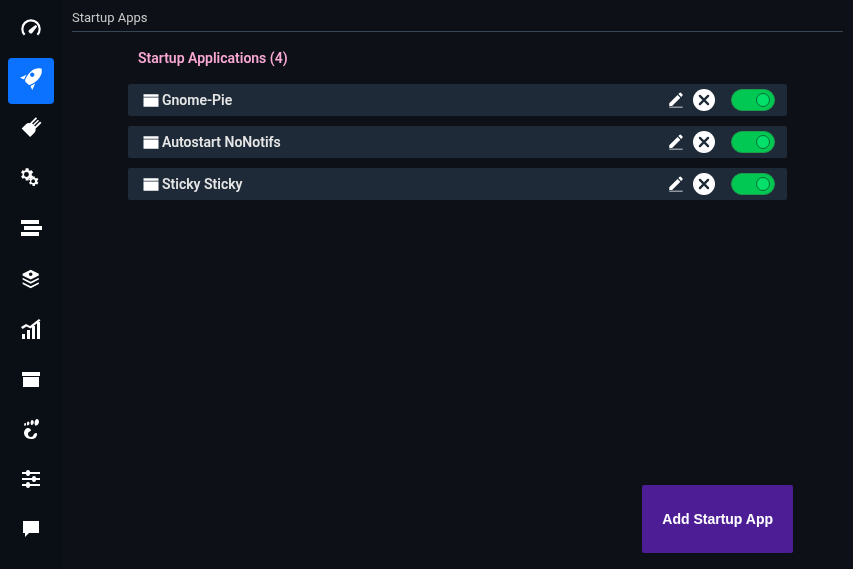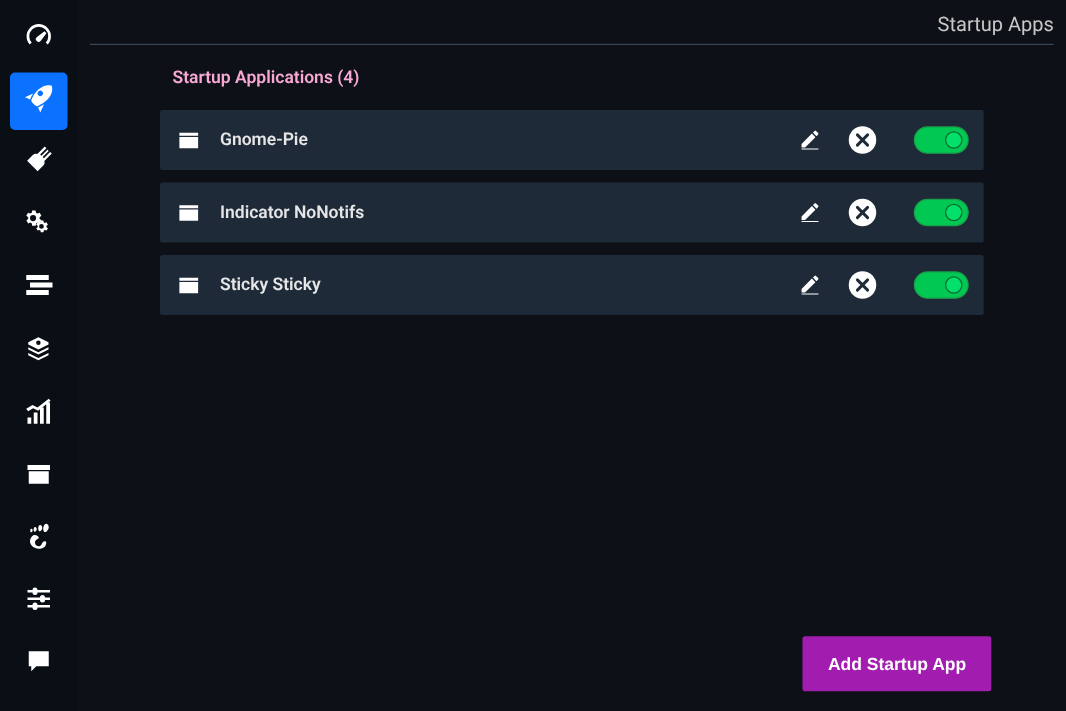--- a/index.html
+++ b/index.html
@@ -36,48 +36,48 @@
   }
   .sidebar-item svg { fill: #fff; }
   .main {
     flex: 1;
     display: flex;
     flex-direction: column;
     padding: 0 10px 10px 10px;
     position: relative;
   }
   .header {
-    text-align: right;
+    text-align: left;
     padding: 10px 0 6px 0;
-    font-size: 16px;
+    font-size: 13px;
     color: #c8c8c8;
   }
   .header-sep {
     border: none;
     border-top: 1px solid #3a4554;
     margin: 0 0 18px 0;
   }
   .content {
     padding: 0 56px;
   }
   .section-title {
     font-size: 14px;
     color: #f9a8d4;
     margin: 0 0 18px 10px;
     font-weight: 600;
   }
   .app-row {
     background: #1e2a38;
-    height: 48px;
+    height: 32px;
     margin-bottom: 10px;
     border-radius: 2px;
     display: flex;
     align-items: center;
     padding: 0 12px;
-    gap: 14px;
+    gap: 0;
   }
   .app-icon {
     display: flex;
     align-items: center;
     justify-content: center;
     width: 22px;
   }
   .app-label {
     flex: 1;
     font-size: 14px;
@@ -115,24 +115,24 @@
     border-radius: 50%;
     background: #02e06a;
     top: 3px;
     right: 4px;
     border: 1px solid #0c6c35;
   }
   .add-btn {
     position: absolute;
     right: 60px;
     bottom: 16px;
-    background: #a21caf;
+    background: #4c1d95;
     color: #fff;
     border: none;
-    padding: 14px 20px;
+    padding: 26px 20px;
     font-size: 14px;
     font-weight: 600;
     border-radius: 2px;
     cursor: pointer;
   }
 </style>
 </head>
 <body>
 
 <div class="sidebar">
@@ -242,21 +242,21 @@
           <span class="toggle">
             <span class="knob"></span>
           </span>
         </div>
         <div class="app-row">
           <span class="app-icon">
             <svg width="20" height="20" viewBox="0 0 24 24" fill="#fff">
               <path d="M3 5h18v3H3zM3 9h18v11H3zM5 7h1.5v1H5zM7.5 7H9v1H7.5z"></path>
             </svg>
           </span>
-          <span class="app-label">Indicator NoNotifs</span>
+          <span class="app-label">Autostart NoNotifs</span>
           <span class="edit-btn">
             <svg width="18" height="18" viewBox="0 0 24 24" fill="#fff">
               <path d="M3 17.25V21h3.75L17.81 9.94l-3.75-3.75L3 17.25zM20.71 7.04a1 1 0 0 0 0-1.41l-2.34-2.34a1 1 0 0 0-1.41 0l-1.83 1.83 3.75 3.75 1.83-1.83zM3 22h18v1H3z" transform="translate(0,-1)"></path>
             </svg>
           </span>
           <span class="del-btn">
             <svg width="14" height="14" viewBox="0 0 24 24">
               <path d="M5 5l14 14M19 5L5 19" stroke="#1e2a38" stroke-width="4" stroke-linecap="round"></path>
             </svg>
           </span>

